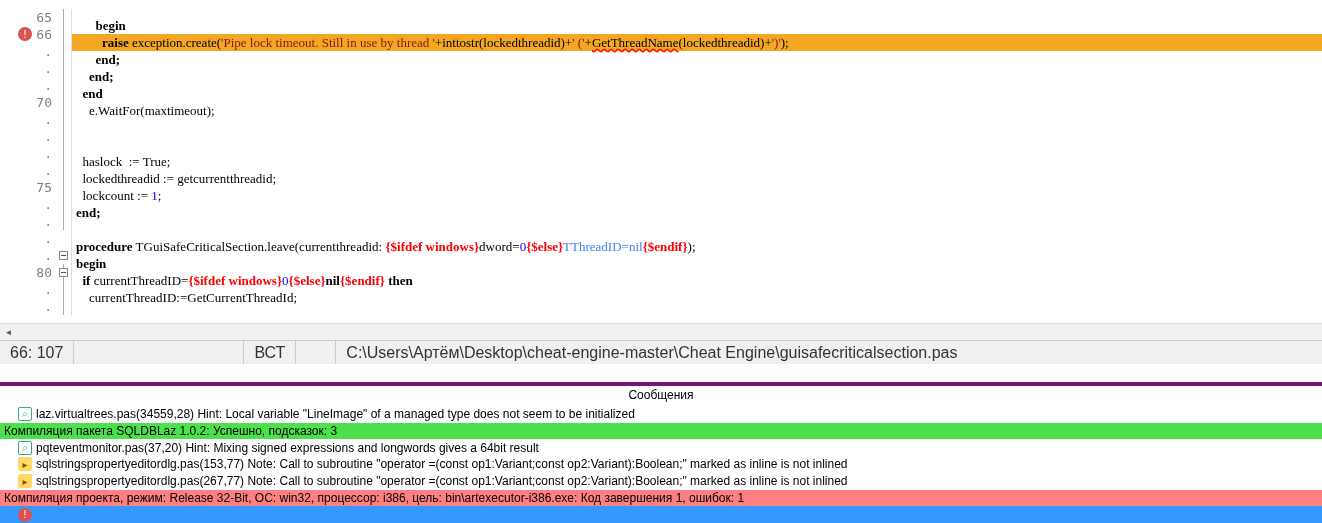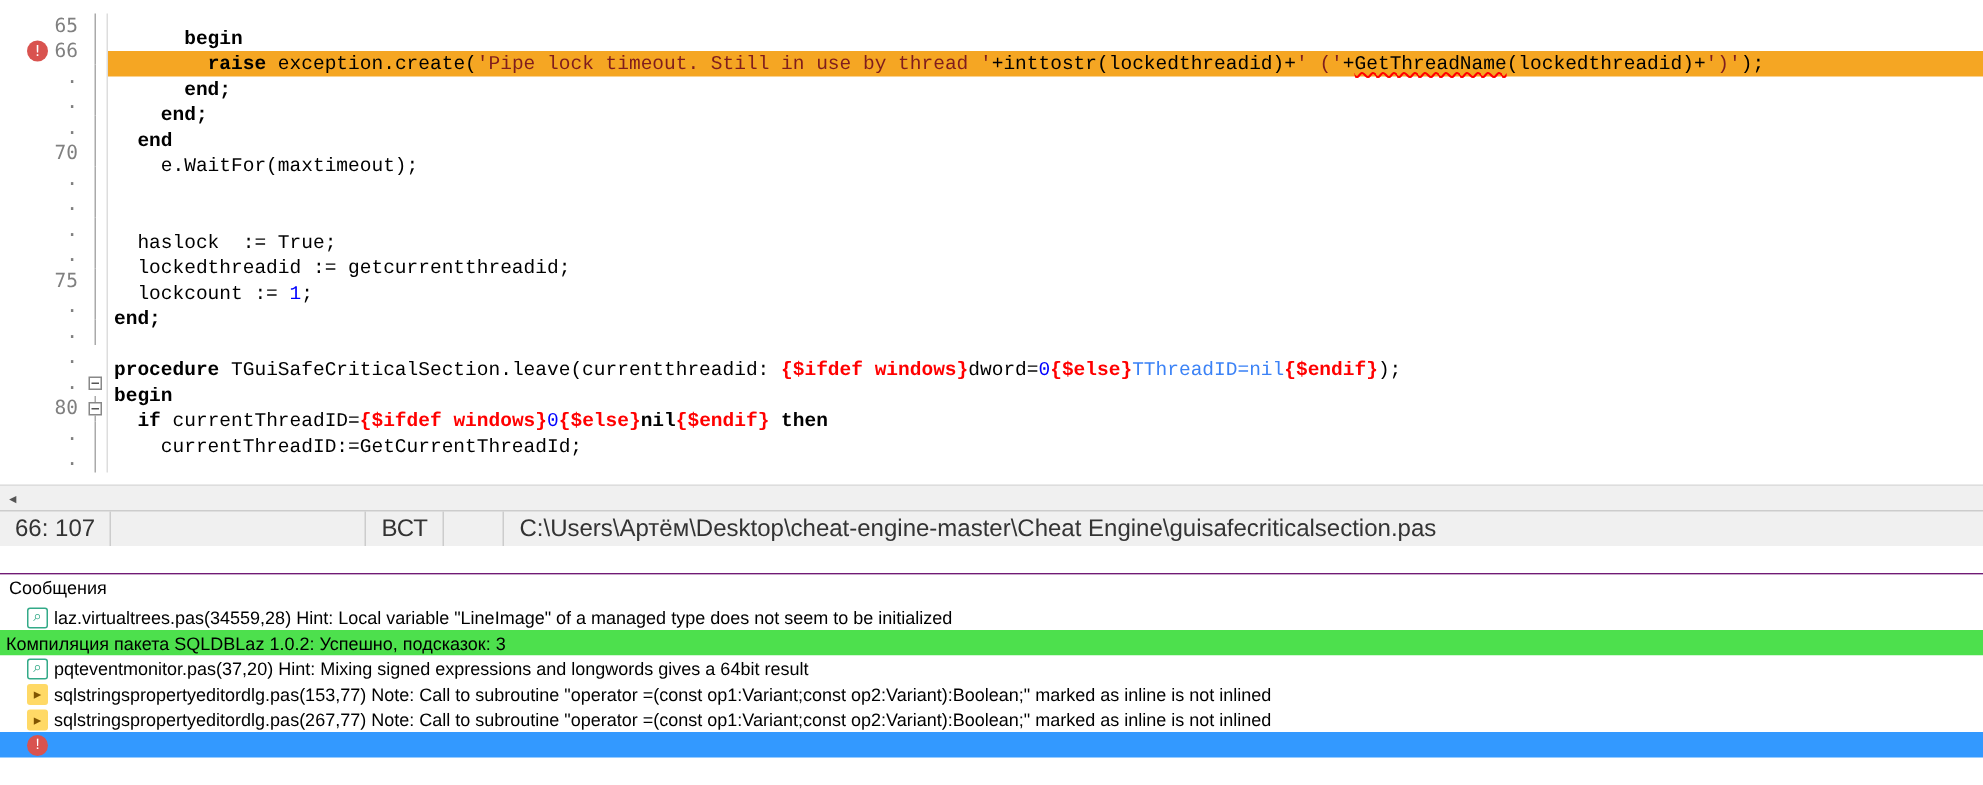--- a/index.html
+++ b/index.html
@@ -7,42 +7,42 @@
     
     .editor-area { display: flex; height: 323px; overflow: hidden; background: #fff; align-items: center; }
     .gutter { width: 56px; background: #fff; border-right: none; display: flex; flex-direction: column; flex-shrink: 0; }
     .gutter-row { height: 17px; display: flex; align-items: center; justify-content: flex-end; padding-right: 4px; color: #808080; font-family: Consolas, monospace; font-size: 13px; position: relative; }
     .gutter-error { position: absolute; left: 18px; width: 14px; height: 14px; border-radius: 50%; background: #d9534f; color: #fff; font-size: 10px; display: flex; align-items: center; justify-content: center; }
     .fold-col { width: 16px; background: #fff; display: flex; flex-direction: column; flex-shrink: 0; border-right: 1px solid #ddd; }
     .fold-row { height: 17px; display: flex; align-items: center; justify-content: center; position: relative; }
     .fold-line { width: 1px; background: #aaa; height: 100%; position: absolute; left: 7px; }
     .fold-box { width: 9px; height: 9px; border: 1px solid #888; background: #fff; position: relative; z-index: 1; }
     .fold-box::before { content: ''; position: absolute; left: 1px; top: 3px; width: 5px; height: 1px; background: #555; }
-    .code-col { flex: 1; font-family: Liberation Mono, monospace; font-size: 13px; overflow: auto; position: relative; }
+    .code-col { flex: 1; font-family: Liberation Serif, serif; font-size: 13px; overflow: auto; position: relative; }
     .code-line { height: 17px; line-height: 17px; white-space: pre; padding-left: 4px; }
     .hl-line { background: #f5a623; }
     .kw { color: #000; font-weight: bold; }
     .str { color: #7f1d1d; }
     .dir { color: #ff0000; font-weight: bold; }
     .num { color: #0000ff; }
     .gray { color: #3b82f6; }
     .wavy { text-decoration: underline wavy red; text-decoration-skip-ink: none; }
     
     .hscroll { height: 17px; background: #f0f0f0; border-top: 1px solid #ddd; display: flex; align-items: center; }
     .hscroll-arrow { width: 17px; height: 15px; background: #f0f0f0; display: flex; align-items: center; justify-content: center; color: #555; font-size: 8px; }
     
     .status-bar { height: 24px; background: #f0f0f0; border-top: 1px solid #ccc; display: flex; align-items: center; font-size: 16px; color: #333; }
     .status-cell { padding: 0 10px; border-right: 1px solid #ccc; height: 100%; display: flex; align-items: center; }
     .status-cell:last-child { border-right: none; flex: 1; }
     .status-spacer { width: 170px; border-right: 1px solid #ccc; height: 100%; }
     .status-spacer2 { width: 40px; border-right: 1px solid #ccc; height: 100%; }
     
     .vspacer { height: 18px; background: #fff; }
     
-    .messages { flex: 1; background: #fff; border-top: 1px solid #701a75; display: flex; flex-direction: column; overflow: hidden; }
+    .messages { flex: 1; background: #fff; border-top: 4px solid #701a75; display: flex; flex-direction: column; overflow: hidden; text-align: center; }
     .messages-header { height: 20px; padding: 2px 6px; font-size: 12px; background: #fff; }
     .msg-row { height: 17px; display: flex; align-items: center; padding: 0 4px; font-size: 12px; }
     .msg-green { background: #4de04d; }
     .msg-red { background: #ff8080; }
     .msg-white { background: #fff; }
     .msg-selected { background: #3399ff; color: #fff; }
     .msg-icon { width: 14px; height: 14px; margin-right: 4px; flex-shrink: 0; display: flex; align-items: center; justify-content: center; font-size: 10px; }
     .icon-hint { background: #fff; border-radius: 2px; color: #3a8; border: 1px solid #3a8; }
     .icon-warn { background: #ffd966; border-radius: 2px; color: #805500; }
     .icon-err { background: #d9534f; border-radius: 50%; color: #fff; }
@@ -219,16 +219,19 @@
       <span>pqteventmonitor.pas(37,20) Hint: Mixing signed expressions and longwords gives a 64bit result</span>
     </div>
   <div class="msg-row msg-white msg-indent">
       <span class="msg-icon icon-warn">▸</span>
       <span>sqlstringspropertyeditordlg.pas(153,77) Note: Call to subroutine "operator =(const op1:Variant;const op2:Variant):Boolean;" marked as inline is not inlined</span>
     </div>
   <div class="msg-row msg-white msg-indent">
       <span class="msg-icon icon-warn">▸</span>
       <span>sqlstringspropertyeditordlg.pas(267,77) Note: Call to subroutine "operator =(const op1:Variant;const op2:Variant):Boolean;" marked as inline is not inlined</span>
     </div>
+  <div class="msg-row msg-red">
+      <span>Компиляция проекта, режим: Release 32-Bit, ОС: win32, процессор: i386, цель: bin\artexecutor-i386.exe: Код завершения 1, ошибок: 1</span>
+    </div>
   <div class="msg-row msg-selected msg-indent">
       <span class="msg-icon icon-err">!</span>
     </div>
 </div>
 
 </body></html>

